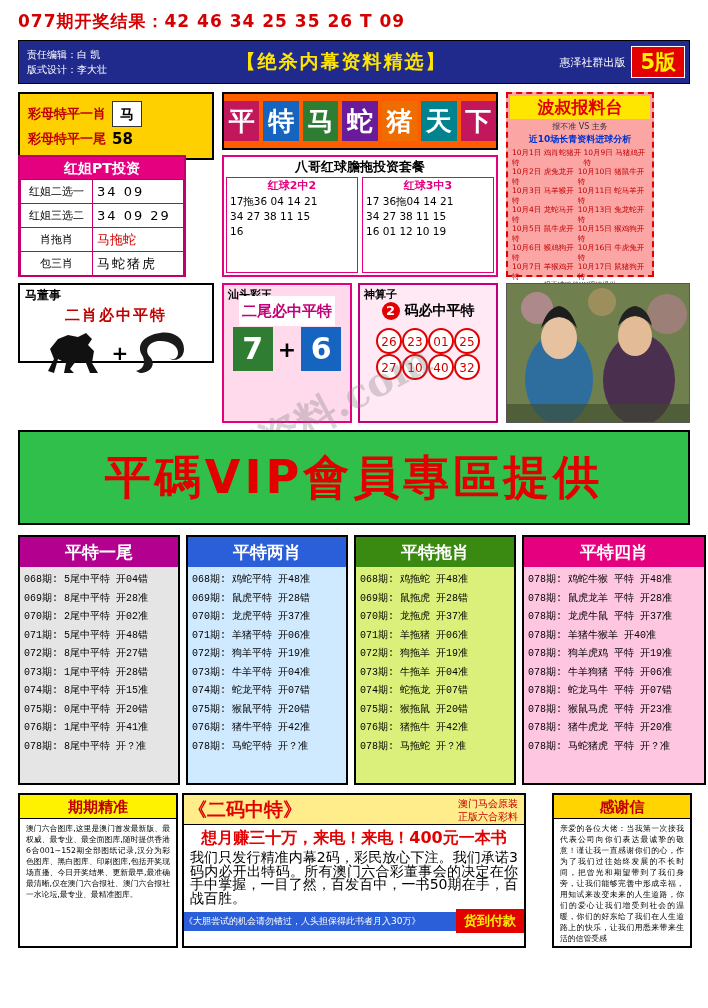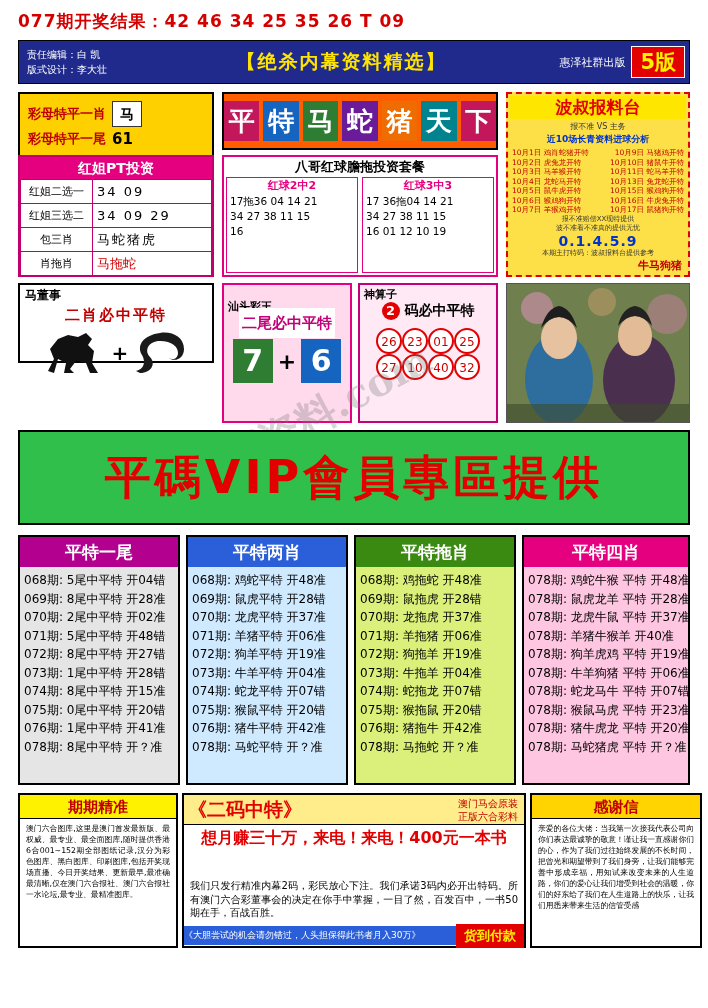--- a/index.html
+++ b/index.html
@@ -41,21 +41,21 @@
     background:#ffd000; border:2px solid #000;
     display:flex; flex-direction:column; justify-content:center;
     padding-left:8px;
   }
   .ptyi .row { font-size:13px; font-weight:bold; color:#000; line-height:24px; display:flex; align-items:center; }
   .ptyi .lbl { color:#c00000; }
   .ptyi .val { background:#fff; border:1px solid #333; margin-left:6px; padding:0 7px; font-size:14px; color:#000; }
   .ptyi .val2 { margin-left:6px; font-size:15px; color:#000; font-weight:bold; }
 
   .hjpt {
-    left:18px; top:155px; width:196px; height:122px;
+    left:18px; top:155px; width:168px; height:122px;
     border:2px solid #c2006d; background:#fff;
   }
   .hjpt .title {
     background:#e5007f; color:#fff; font-size:14px; font-weight:bold;
     text-align:center; height:22px; line-height:22px;
   }
   .hjpt table { width:100%; border-collapse:collapse; }
   .hjpt td { border:1px solid #c2006d; font-size:11px; height:24px; padding:0 4px; color:#000; }
   .hjpt td.k { width:72px; color:#000; font-size:11px; text-align:center; background:#fff; }
   .hjpt td.v { color:#000; font-size:13px; letter-spacing:2px; }
@@ -87,41 +87,41 @@
   .taocan .th { text-align:center; font-size:13px; font-weight:bold; color:#000; height:20px; line-height:20px; }
   .taocan .cols { display:flex; height:98px; }
   .taocan .col { flex:1; border:1px solid #e5007f; margin:0 2px 2px 2px; }
   .taocan .ch { color:#e5007f; font-size:11px; font-weight:bold; text-align:center; height:16px; line-height:16px; }
   .taocan .cb { font-size:10.5px; color:#000; line-height:15px; padding:0 3px; }
 
   .shantou {
     left:222px; top:283px; width:130px; height:140px;
     border:2px solid #e5007f; background:#ffd9ec;
   }
-  .shantou .t { font-size:11px; font-weight:bold; color:#000; padding:14px 0 0 4px; }
+  .shantou .t { font-size:11px; font-weight:bold; color:#000; padding:2px 0 0 4px; }
   .shantou .t2 { text-align:center; font-size:15px; font-weight:bold; color:#c2007a; }
   .shantou .t2 .w { background:#fff; padding:6px 3px; }
   .shantou .nums { display:flex; align-items:center; justify-content:center; gap:5px; margin-top:6px; }
   .shantou .sq { width:40px; height:44px; background:#2e7d32; color:#fff; font-size:30px; font-weight:bold; text-align:center; line-height:44px; }
   .shantou .sq.b { background:#1565c0; }
   .shantou .op { font-size:22px; font-weight:bold; }
 
   .shensuan {
     left:358px; top:283px; width:140px; height:140px;
     border:2px solid #c2007a; background:#ffe9f5;
   }
   .shensuan .t { font-size:11px; font-weight:bold; color:#000; padding:2px 0 0 4px; }
   .shensuan .t2 { text-align:center; font-size:14px; font-weight:bold; color:#000; }
   .shensuan .t2 .circ { display:inline-block; width:18px; height:18px; border-radius:50%; background:#e30000; color:#fff; font-size:13px; line-height:18px; }
   .shensuan .grid { display:flex; flex-wrap:wrap; justify-content:center; margin-top:8px; padding:0 6px; }
   .shensuan .ball { width:26px; height:26px; border-radius:50%; border:2px solid #e30000; color:#c00; font-size:12px; text-align:center; line-height:24px; background:#fff; }
 
   .bosu {
-    left:506px; top:92px; width:184px; height:185px;
-    border:2px dashed #e30000; background:#fde047;
+    left:506px; top:92px; width:148px; height:185px;
+    border:2px dashed #e30000; background:#fca5a5;
   }
   .bosu .t { text-align:center; color:#e30000; font-size:17px; font-weight:bold; background:#ffe600; margin:2px; }
   .bosu .s { text-align:center; font-size:8px; color:#333; }
   .bosu .s2 { text-align:center; font-size:9px; color:#0033cc; font-weight:bold; margin-top:1px; }
   .bosu .rows { font-size:7.5px; color:#c00000; line-height:9.5px; padding:2px 4px 0 4px; }
   .bosu .rows .r { display:flex; justify-content:space-between; }
   .bosu .big { text-align:center; color:#0033cc; font-size:14px; font-weight:bold; letter-spacing:1px; }
   .bosu .tiny { font-size:7px; color:#333; text-align:center; line-height:9px; }
   .bosu .sig { text-align:right; color:#c00000; font-size:11px; font-weight:bold; padding-right:6px; }
 
@@ -136,45 +136,45 @@
     left:18px; top:430px; width:672px; height:95px;
     background:#2fbf4a; border:2px solid #000;
     display:flex; align-items:center; justify-content:center;
   }
   .vip span { font-size:46px; font-weight:bold; color:#e30000; letter-spacing:4px; }
 
   
   .col4 { position:absolute; top:535px; height:250px; border:2px solid #000; }
   .col4 .h { text-align:center; font-size:17px; font-weight:bold; height:30px; line-height:30px; color:#000; }
   .col4 .body { padding:4px 4px 0 4px; }
-  .col4 .li { font-size:12px; line-height:18.5px; color:#000; white-space:nowrap; }
+  .col4 .li { font-size:10px; line-height:18.5px; color:#000; white-space:nowrap;font-family:Liberation Mono, monospace; }
   .cA { left:18px; width:162px; background:#e5e5e5; }
   .cA .h { background:#b3008f; color:#fff; }
   .cB { left:186px; width:162px; background:#cfe9ff; }
   .cB .h { background:#2b5fd9; color:#fff; }
   .cC { left:354px; width:162px; background:#dbf07a; }
   .cC .h { background:#3a8a12; color:#fff; }
-  .cD { left:522px; width:168px; background:#ffc6e2; }
+  .cD { left:522px; width:184px; background:#ffc6e2; }
   .cD .h { background:#e5007f; color:#fff; }
 
   
   .bot { position:absolute; top:793px; height:155px; border:2px solid #000; background:#fff; }
   .bL { left:18px; width:160px; }
   .bL .h { background:#fff200; color:#c00000; font-size:15px; font-weight:bold; text-align:center; height:24px; line-height:24px; border-bottom:1px solid #000; }
   .bL .p { font-size:7.8px; line-height:11px; color:#000; padding:4px 6px; text-align:justify; }
   .bM { left:182px; width:344px; background:#fff; }
   .bM .h { display:flex; align-items:center; height:30px; background:#ffec8b; border-bottom:1px solid #000; }
   .bM .h .l { color:#e30000; font-size:19px; font-weight:bold; padding-left:4px; }
   .bM .h .r { margin-left:auto; font-size:10px; color:#c00000; line-height:13px; text-align:center; padding-right:6px; }
   .bM .slogan { text-align:center; color:#e30000; font-size:16px; font-weight:bold; margin-top:3px; }
-  .bM .txt { font-size:10px; line-height:13.5px; color:#000; padding:2px 6px; text-align:justify;margin-top:28px; }
+  .bM .txt { font-size:14px; line-height:13.5px; color:#000; padding:2px 6px; text-align:justify; }
   .bM .foot { display:flex; align-items:center; margin-top:2px; }
   .bM .foot .a { flex:1; background:#2b5fd9; color:#fff; font-size:9px; padding:3px 0; }
   .bM .foot .b { background:#e30000; color:#fff100; font-size:13px; font-weight:bold; padding:3px 8px; }
-  .bR { left:530px; width:172px; }
+  .bR { left:552px; width:140px; }
   .bR .h { background:#ffd400; color:#c00000; font-size:15px; font-weight:bold; text-align:center; height:24px; line-height:24px; border-bottom:1px solid #000; }
   .bR .p { font-size:7.8px; line-height:11px; color:#000; padding:4px 6px; text-align:justify; }
 
   
   .wm {
     position:absolute; left:180px; top:360px; width:430px; height:260px;
     color:rgba(120,120,120,0.30); font-size:40px; font-weight:bold;
     transform:rotate(-28deg); pointer-events:none; white-space:nowrap;
     font-family:"DejaVu Serif","Liberation Serif",serif;
   }
@@ -200,43 +200,43 @@
     </div>
   </div>
 
   <div class="blk ptyi">
     <div class="row">
       <span class="lbl">彩母特平一肖</span>
       <span class="val">马</span>
     </div>
     <div class="row">
       <span class="lbl">彩母特平一尾</span>
-      <span class="val2">61</span>
+      <span class="val2">58</span>
     </div>
   </div>
 
   <div class="blk hjpt">
     <div class="title">红姐PT投资</div>
     <table>
       <tbody>
           <tr>
         <td class="k">红姐二选一</td>
         <td class="v">34  09</td>
       </tr>
       <tr>
         <td class="k">红姐三选二</td>
         <td class="v">34  09  29</td>
       </tr>
       <tr>
+        <td class="k">肖拖肖</td>
+        <td class="vr">马拖蛇</td>
+      </tr>
+      <tr>
         <td class="k">包三肖</td>
         <td class="v">马蛇猪虎</td>
-      </tr>
-      <tr>
-        <td class="k">肖拖肖</td>
-        <td class="vr">马拖蛇</td>
       </tr>
     </tbody>
       </table>
   </div>
 
   <div class="blk madong">
     <div class="t">马董事</div>
     <div class="sub">二肖必中平特</div>
     <div class="animals">
       <svg width="66" height="48" viewBox="0 0 66 48">

